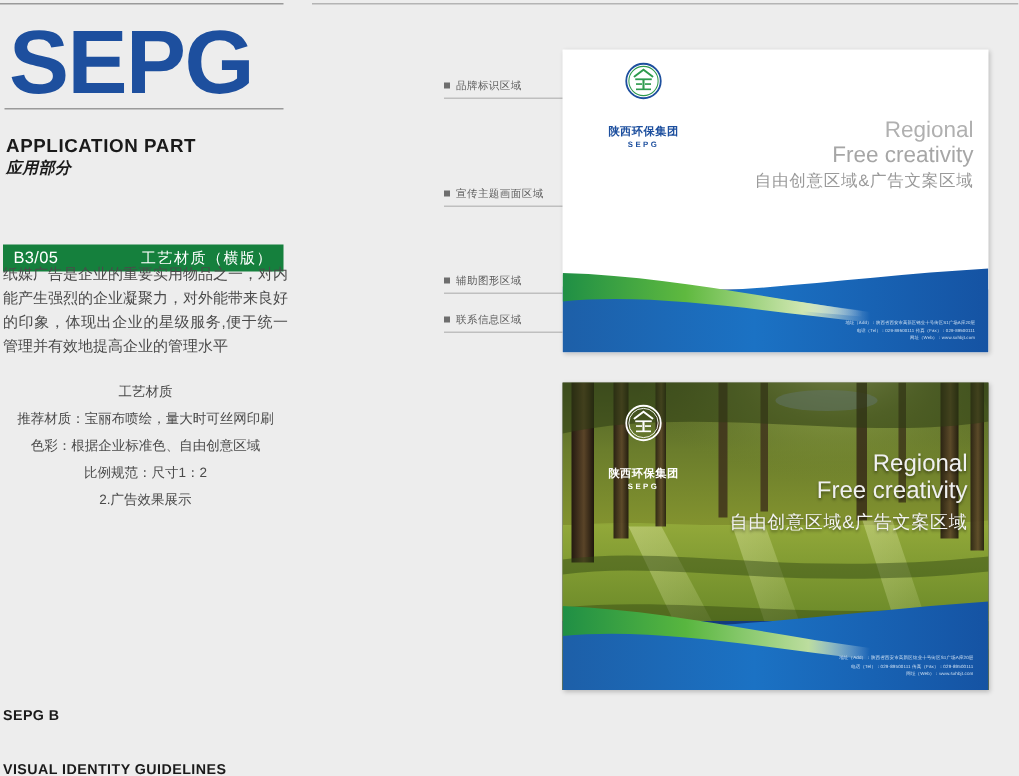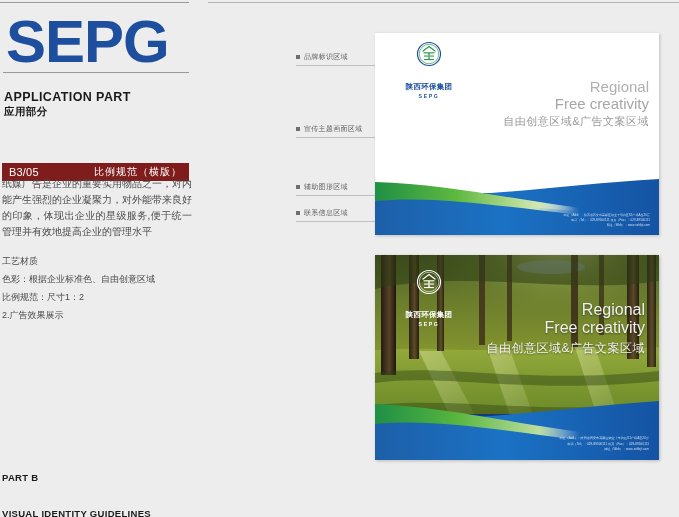--- a/index.html
+++ b/index.html
@@ -25,37 +25,37 @@
     font-size:60px;
     letter-spacing:-1px;
     color:#1d4f9e;
     line-height:56px;
     margin:0;
     white-space:nowrap;
   }
   .logo-underline{position:absolute;left:3px;top:72px;width:186px;height:1px;background:#9a9a9a;}
 
   .app-en{position:absolute;left:4px;top:90px;font-size:12.5px;font-weight:bold;color:#1a1a1a;letter-spacing:.4px;text-align:right;}
-  .app-cn{position:absolute;left:4px;top:105px;font-size:10.5px;font-weight:bold;color:#1a1a1a;letter-spacing:.4px;}
+  .app-cn{position:absolute;left:4px;top:105px;font-size:10.5px;font-weight:bold;color:#1a1a1a;letter-spacing:.4px;font-style:italic;}
 
   .code-bar{
     position:absolute;left:2px;top:163px;width:187px;height:18px;
-    background:#7f1d1d;
+    background:#15803d;
     display:flex;align-items:center;justify-content:space-between;
     padding:0 7px;box-sizing:border-box;
   }
   .code-bar span{color:#ffffff;font-size:11px;font-weight:normal;letter-spacing:.2px;}
   .code-bar .code-cn{font-size:10px;letter-spacing:1px;}
 
   .body-copy{
     position:absolute;left:2px;top:176px;width:190px;
     font-size:10px;line-height:16px;color:#4a4a4a;text-align:justify;
   }
   .spec-block{position:absolute;left:2px;top:252px;width:190px;}
-  .spec-block div{font-size:9px;line-height:18px;color:#4a4a4a;}
+  .spec-block div{font-size:9px;line-height:18px;color:#4a4a4a;text-align:center;}
 
   .footer-a{position:absolute;left:2px;top:472px;font-size:9.5px;font-weight:bold;color:#1a1a1a;letter-spacing:.3px;}
   .footer-b{position:absolute;left:2px;top:488px;font-size:9.5px;font-weight:bold;color:#1a1a1a;letter-spacing:.3px;margin-top:20px;}
 
   
   .right-panel{position:absolute;left:208px;top:0;width:471px;height:435px;}
 
   
   .anno{position:absolute;left:88px;width:200px;}
   .anno .anno-label{font-size:7px;color:#5d5d5d;display:flex;align-items:center;gap:4px;white-space:nowrap;letter-spacing:.3px;}
@@ -113,33 +113,34 @@
   <div class="logo-wrap">
     <div class="logo-text">SEPG</div>
   </div>
   <div class="logo-underline"></div>
 
   <div class="app-en">APPLICATION PART</div>
   <div class="app-cn">应用部分</div>
 
   <div class="code-bar">
     <span class="code-num">B3/05</span>
-    <span class="code-cn">比例规范（横版）</span>
+    <span class="code-cn">工艺材质（横版）</span>
   </div>
 
   <div class="body-copy">纸媒广告是企业的重要实用物品之一，对内能产生强烈的企业凝聚力，对外能带来良好的印象，体现出企业的星级服务,便于统一管理并有效地提高企业的管理水平</div>
 
   <div class="spec-block">
     <div>工艺材质</div>
+    <div>推荐材质：宝丽布喷绘，量大时可丝网印刷</div>
     <div>色彩：根据企业标准色、自由创意区域</div>
     <div>比例规范：尺寸1：2</div>
     <div>2.广告效果展示</div>
   </div>
 
-  <div class="footer-a">PART B</div>
+  <div class="footer-a">SEPG B</div>
   <div class="footer-b">VISUAL IDENTITY GUIDELINES</div>
 </div>
 
 <div class="right-panel">
 
   <div class="anno" style="top:52px;">
     <div class="anno-label">
       <span class="bullet"></span>
       <span>品牌标识区域</span>
     </div>

